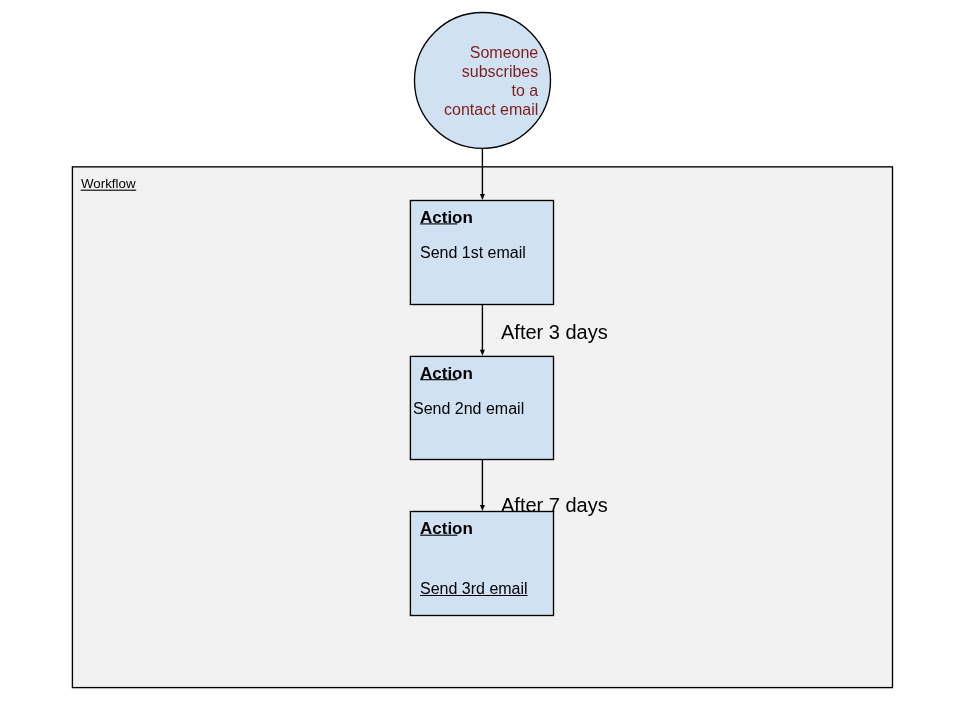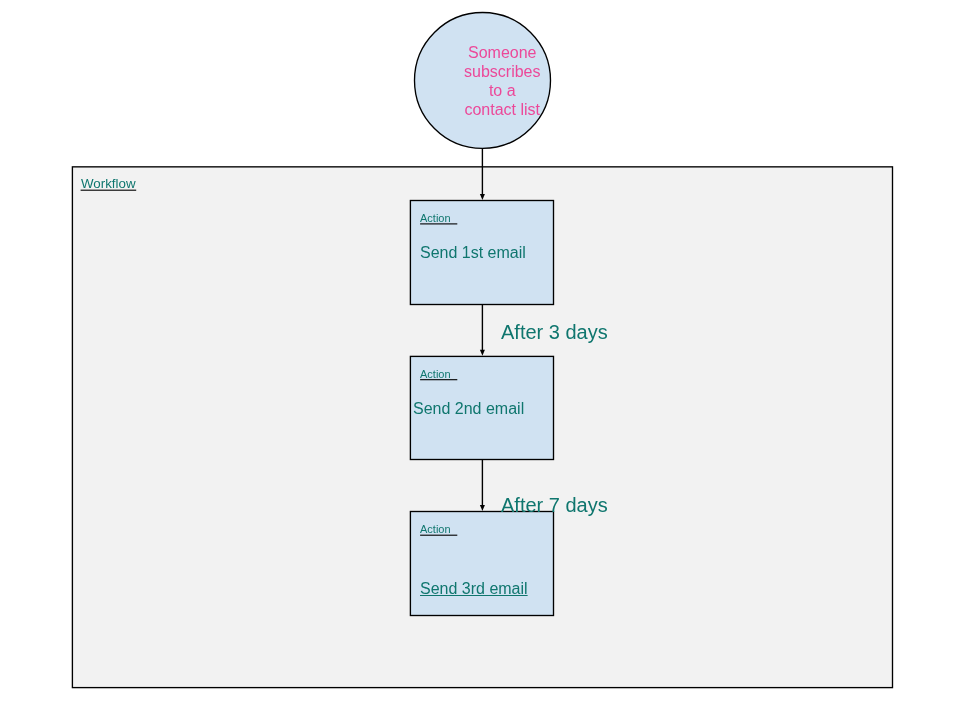--- a/index.html
+++ b/index.html
@@ -3,30 +3,30 @@
 <meta charset="utf-8">
 <title>Email workflow flowchart</title>
 <style>
   html,body{margin:0;padding:0;}
   body{width:960px;height:720px;background:#ffffff;overflow:hidden;
        font-family:"Liberation Sans",sans-serif;color:#000000;}
 
   #canvas{position:relative;width:960px;height:720px;background:#ffffff;}
   svg.layer{position:absolute;left:0;top:0;width:960px;height:720px;}
 
-  .lbl{position:absolute;white-space:pre;will-change:transform;color:#0f766e;}
+  .lbl{position:absolute;white-space:pre;will-change:transform;color:#000000;}
 
   
-  .trig-label{position:absolute;left:444px;top:43px;text-align:center;
-              will-change:transform;color:#ec4899;margin-left:20px;}
+  .trig-label{position:absolute;left:444px;top:43px;text-align:right;
+              will-change:transform;color:#7f1d1d;}
   .tl-line{font-size:16px;line-height:19px;white-space:pre;}
 
   .container-label{left:80.8px;top:176.2px;font-size:13.33px;line-height:16px;}
 
-  .node-kind{font-size:11px;line-height:16px;}
+  .node-kind{font-size:17px;line-height:16px;font-weight:bold;}
   .node-title{font-size:16px;line-height:19px;}
   .edge-label{font-size:20px;line-height:19px;}
 
   #node-kind-1{left:420.4px;top:209.6px;}  #node-title-1{left:420.4px;top:243.4px;}
   #node-kind-2{left:420.4px;top:365.8px;}  #node-title-2{left:413px;top:399.2px;}
   #node-kind-3{left:420.4px;top:520.6px;}  #node-title-3{left:420.4px;top:579px;text-decoration:underline;}
   #edge-label-2{left:500.6px;top:322.6px;} #edge-label-3{left:500.6px;top:477.6px;margin-top:18px;}
 </style>
 </head>
 <body>
@@ -57,21 +57,21 @@
       <rect x="420.1" y="223.35" width="37.2" height="1.1"></rect>
       <rect x="420.1" y="379.15" width="37.2" height="1.1"></rect>
       <rect x="420.1" y="534.65" width="37.2" height="1.1"></rect>
     </g>
   </svg>
 
   <div class="trig-label">
     <div class="tl-line">Someone</div>
     <div class="tl-line">subscribes</div>
     <div class="tl-line">to a</div>
-    <div class="tl-line">contact list</div>
+    <div class="tl-line">contact email</div>
   </div>
 
   <div class="lbl container-label">Workflow</div>
 
   <div class="lbl node-kind" id="node-kind-1">Action</div>
   <div class="lbl node-title" id="node-title-1">Send 1st email</div>
 
   <div class="lbl node-kind" id="node-kind-2">Action</div>
   <div class="lbl node-title" id="node-title-2">Send 2nd email</div>
 

